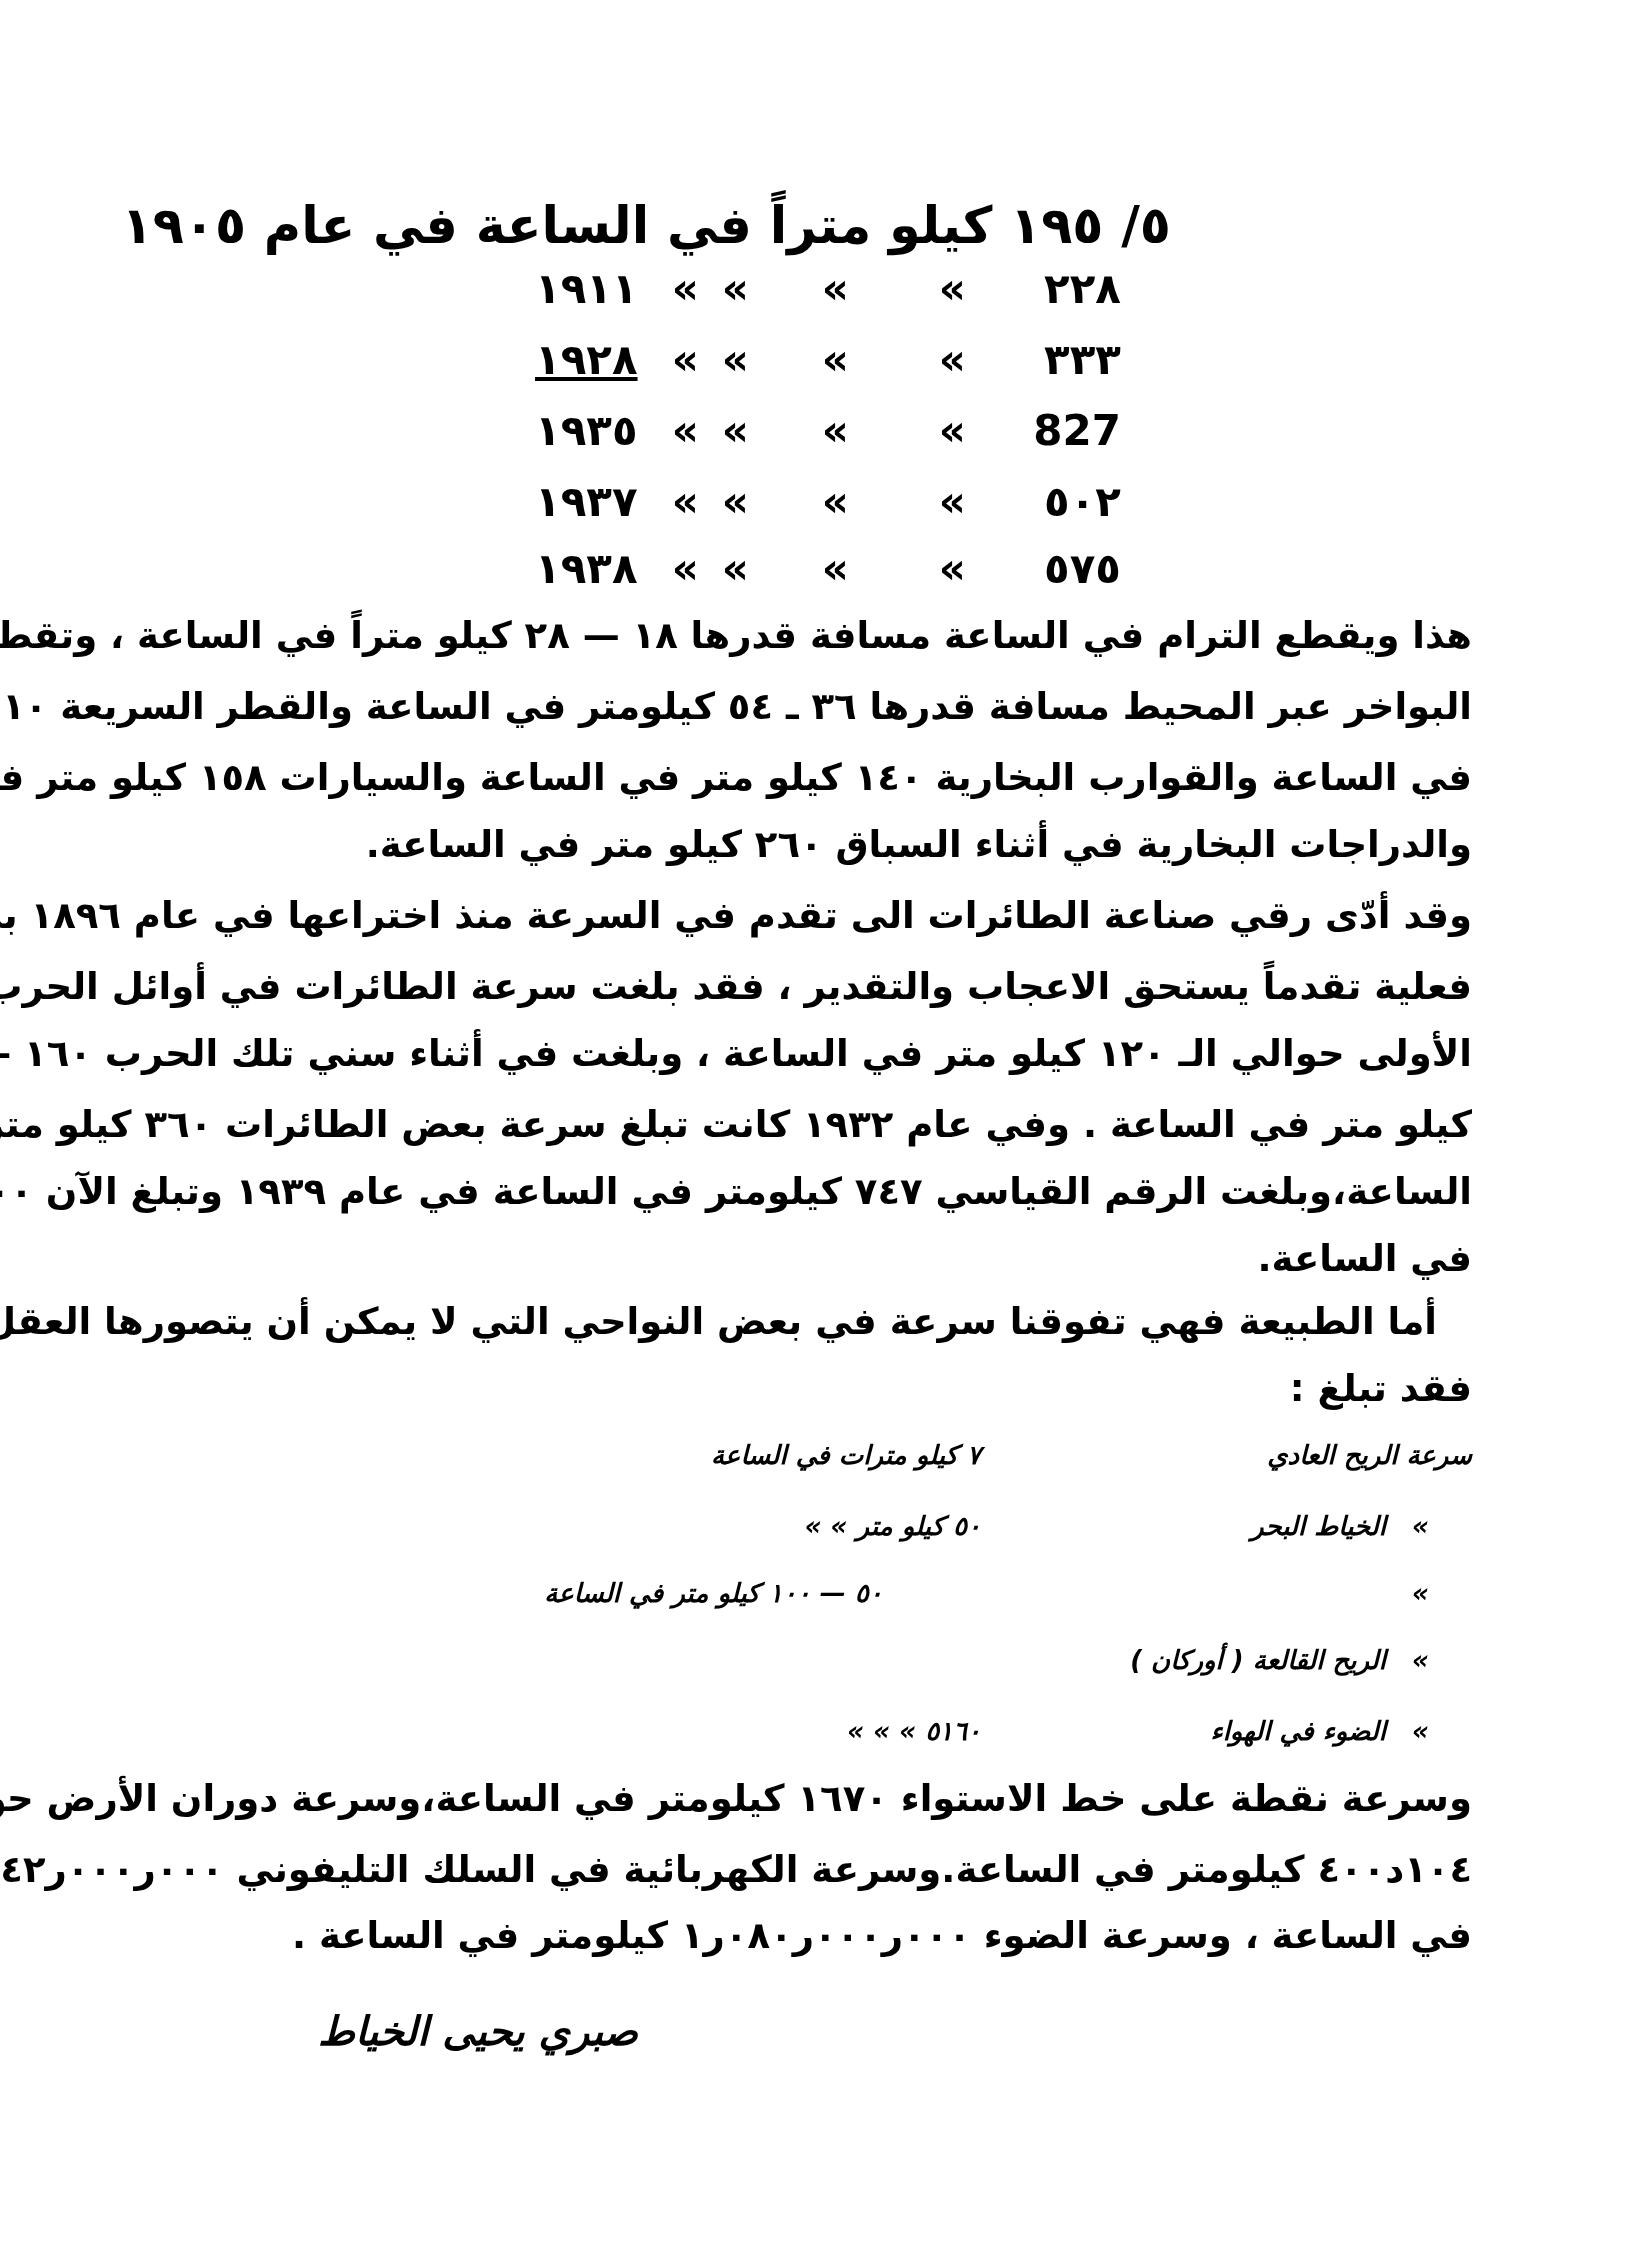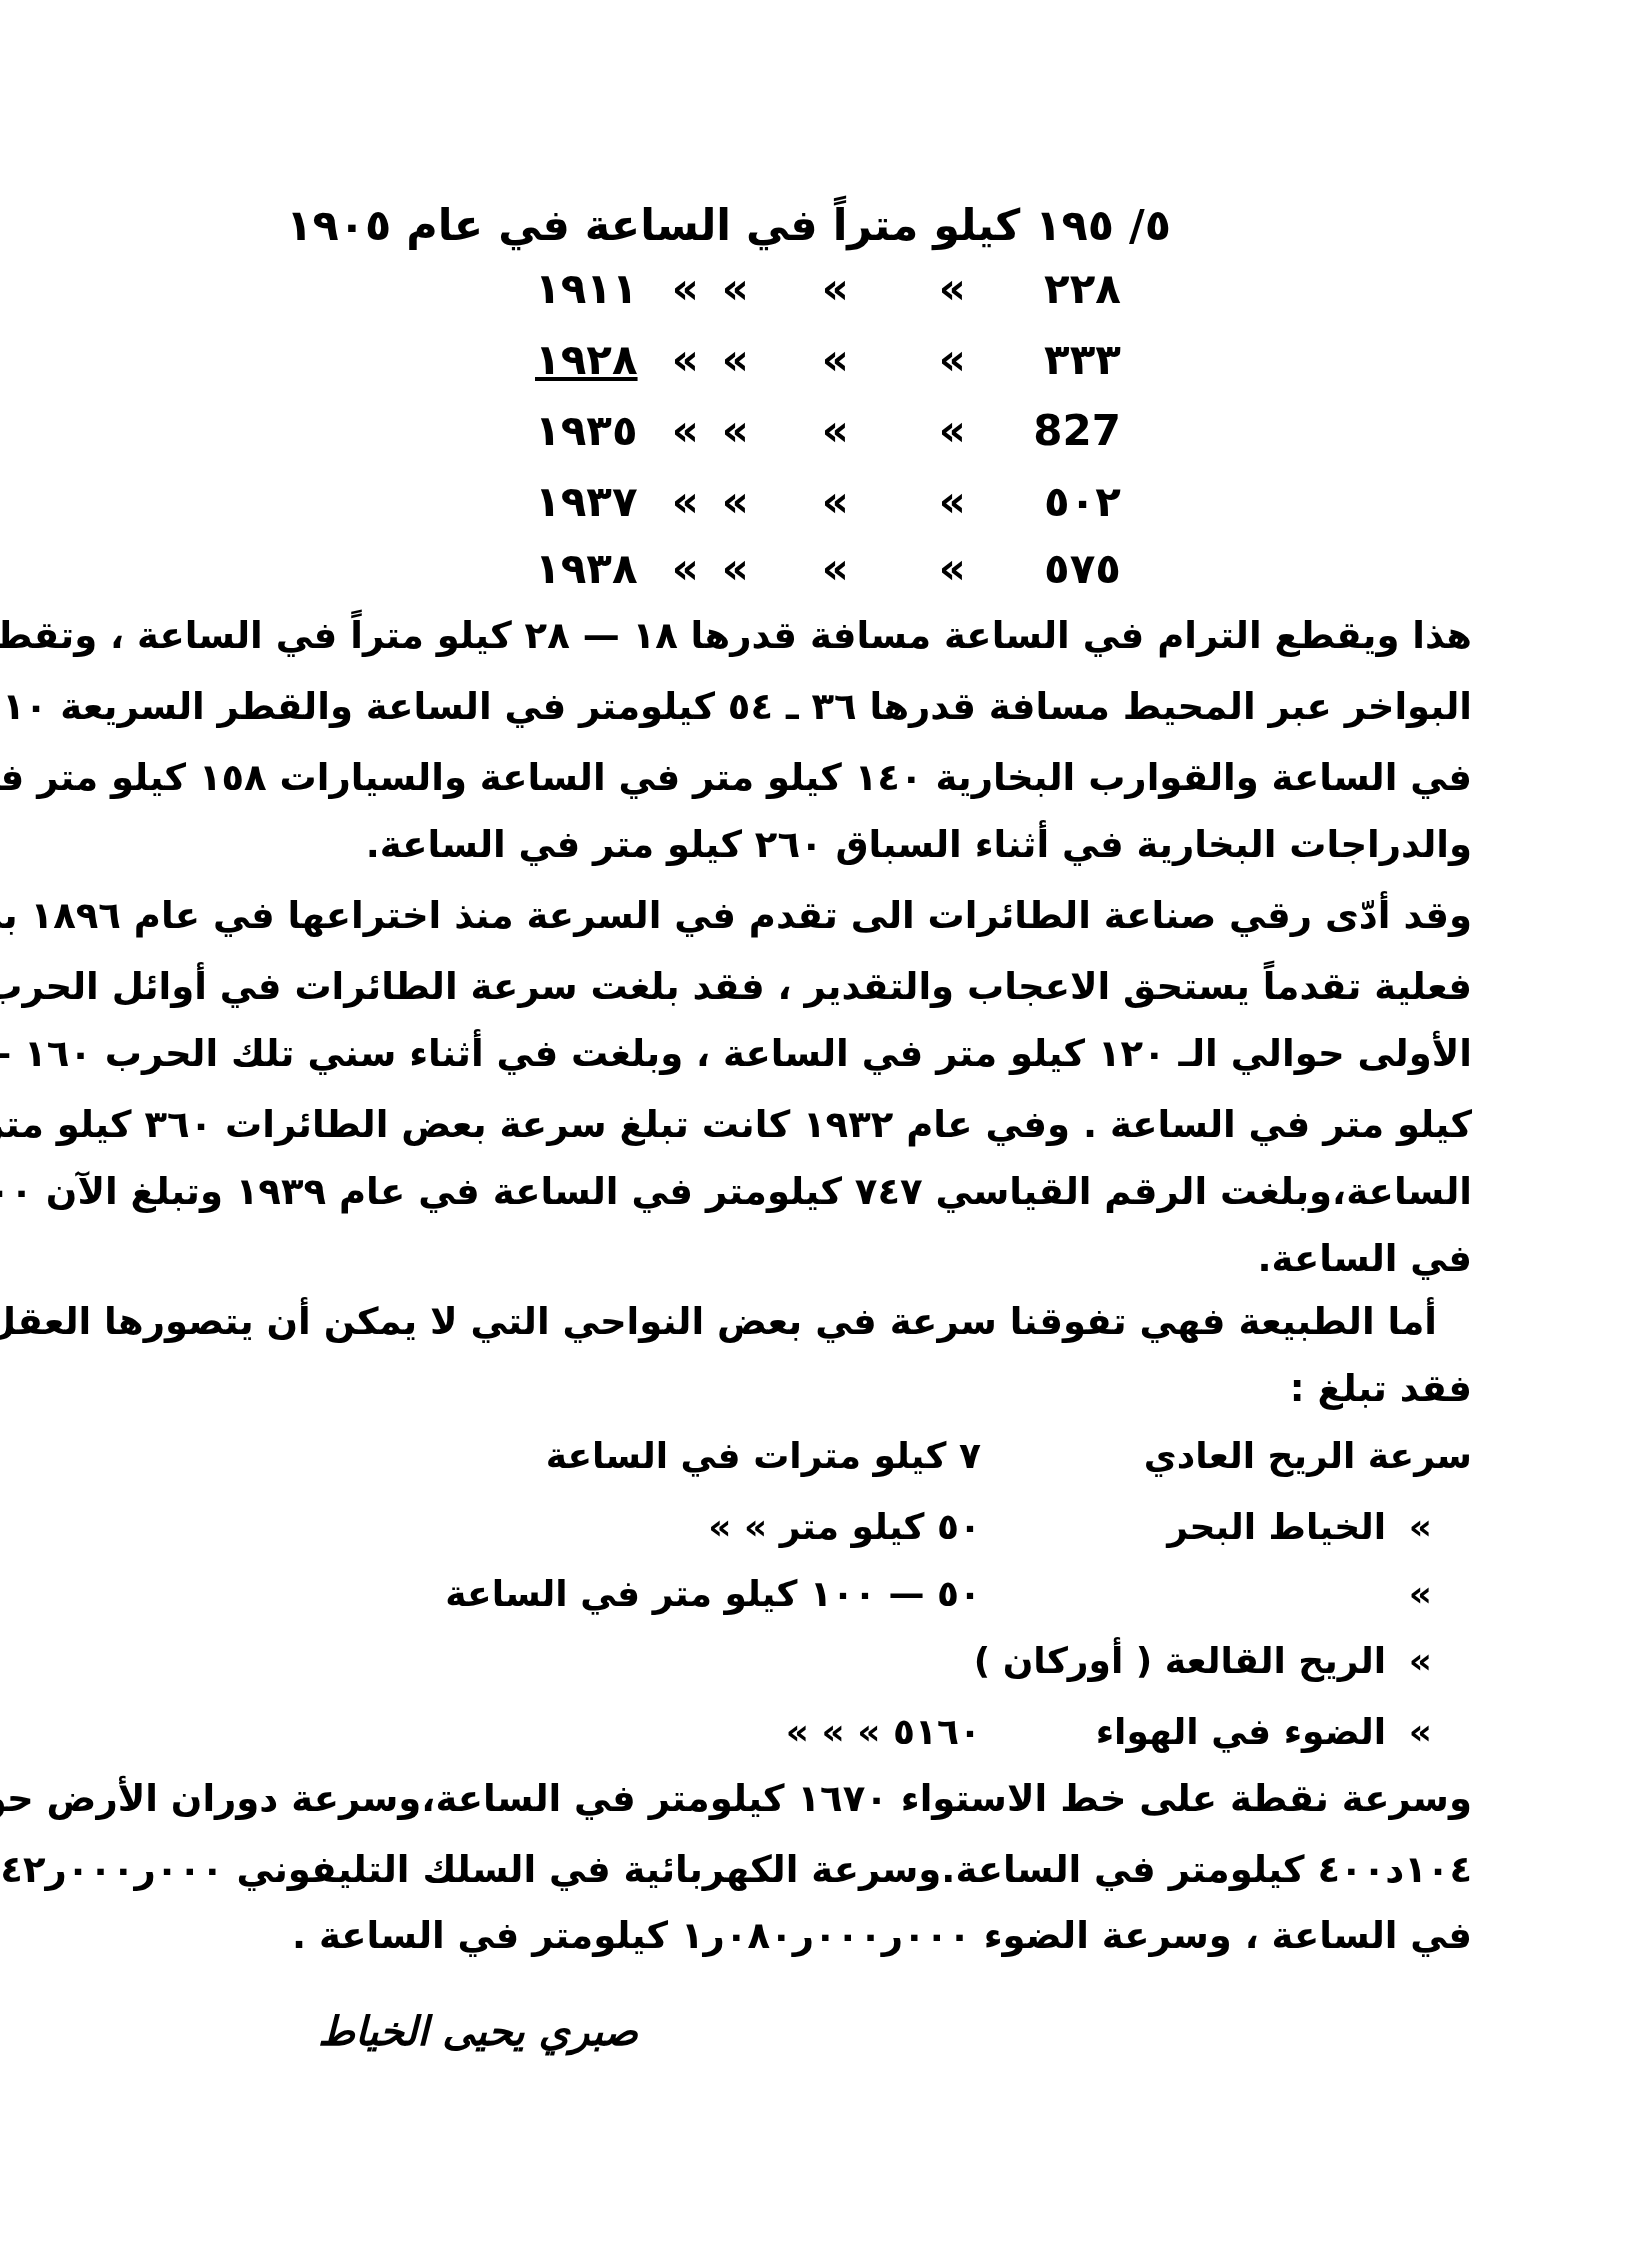--- a/index.html
+++ b/index.html
@@ -12,23 +12,23 @@
     .line {
       position: absolute; right: 157px; left: 157px; height: 67px;
       font-size: 37px; font-weight: bold; line-height: 67px; white-space: nowrap;
       text-align: justify; text-align-last: justify;
     }
     .line.last { text-align-last: right; }
     .line.indent { right: 192px; }
     
     .trow { position: absolute; height: 67px; font-size: 42px; font-weight: bold; line-height: 67px; }
     .tcell { position: absolute; top: 0; white-space: nowrap; text-align: center; }
-    .title-row { position: absolute; left: 535px; width: 636px; top: 188px; height: 75px; font-size: 43px; font-weight: bold; line-height: 75px; text-align: right; white-space: nowrap; }
+    .title-row { position: absolute; left: 535px; width: 636px; top: 188px; height: 75px; font-size: 51px; font-weight: bold; line-height: 75px; text-align: right; white-space: nowrap; }
     
-    .nrow { position: absolute; height: 67px; font-size: 36px; font-weight: bold; line-height: 67px; white-space: nowrap; }
+    .nrow { position: absolute; height: 67px; font-size: 26px; font-weight: bold; line-height: 67px; white-space: nowrap; font-style: italic; }
     .signature { position: absolute; left: 318px; top: 2007px; font-size: 40px; font-weight: bold; font-style: italic; white-space: nowrap; font-family: "DejaVu Serif", serif; }
   </style>
 </head>
 <body>
 
 <div class="page">
 
   <div class="title-row rtl">٥/ ١٩٥ كيلو متراً في الساعة في عام ١٩٠٥</div>
 
   <div class="trow rtl" style="top:255px; left:535px; width:636px;">

